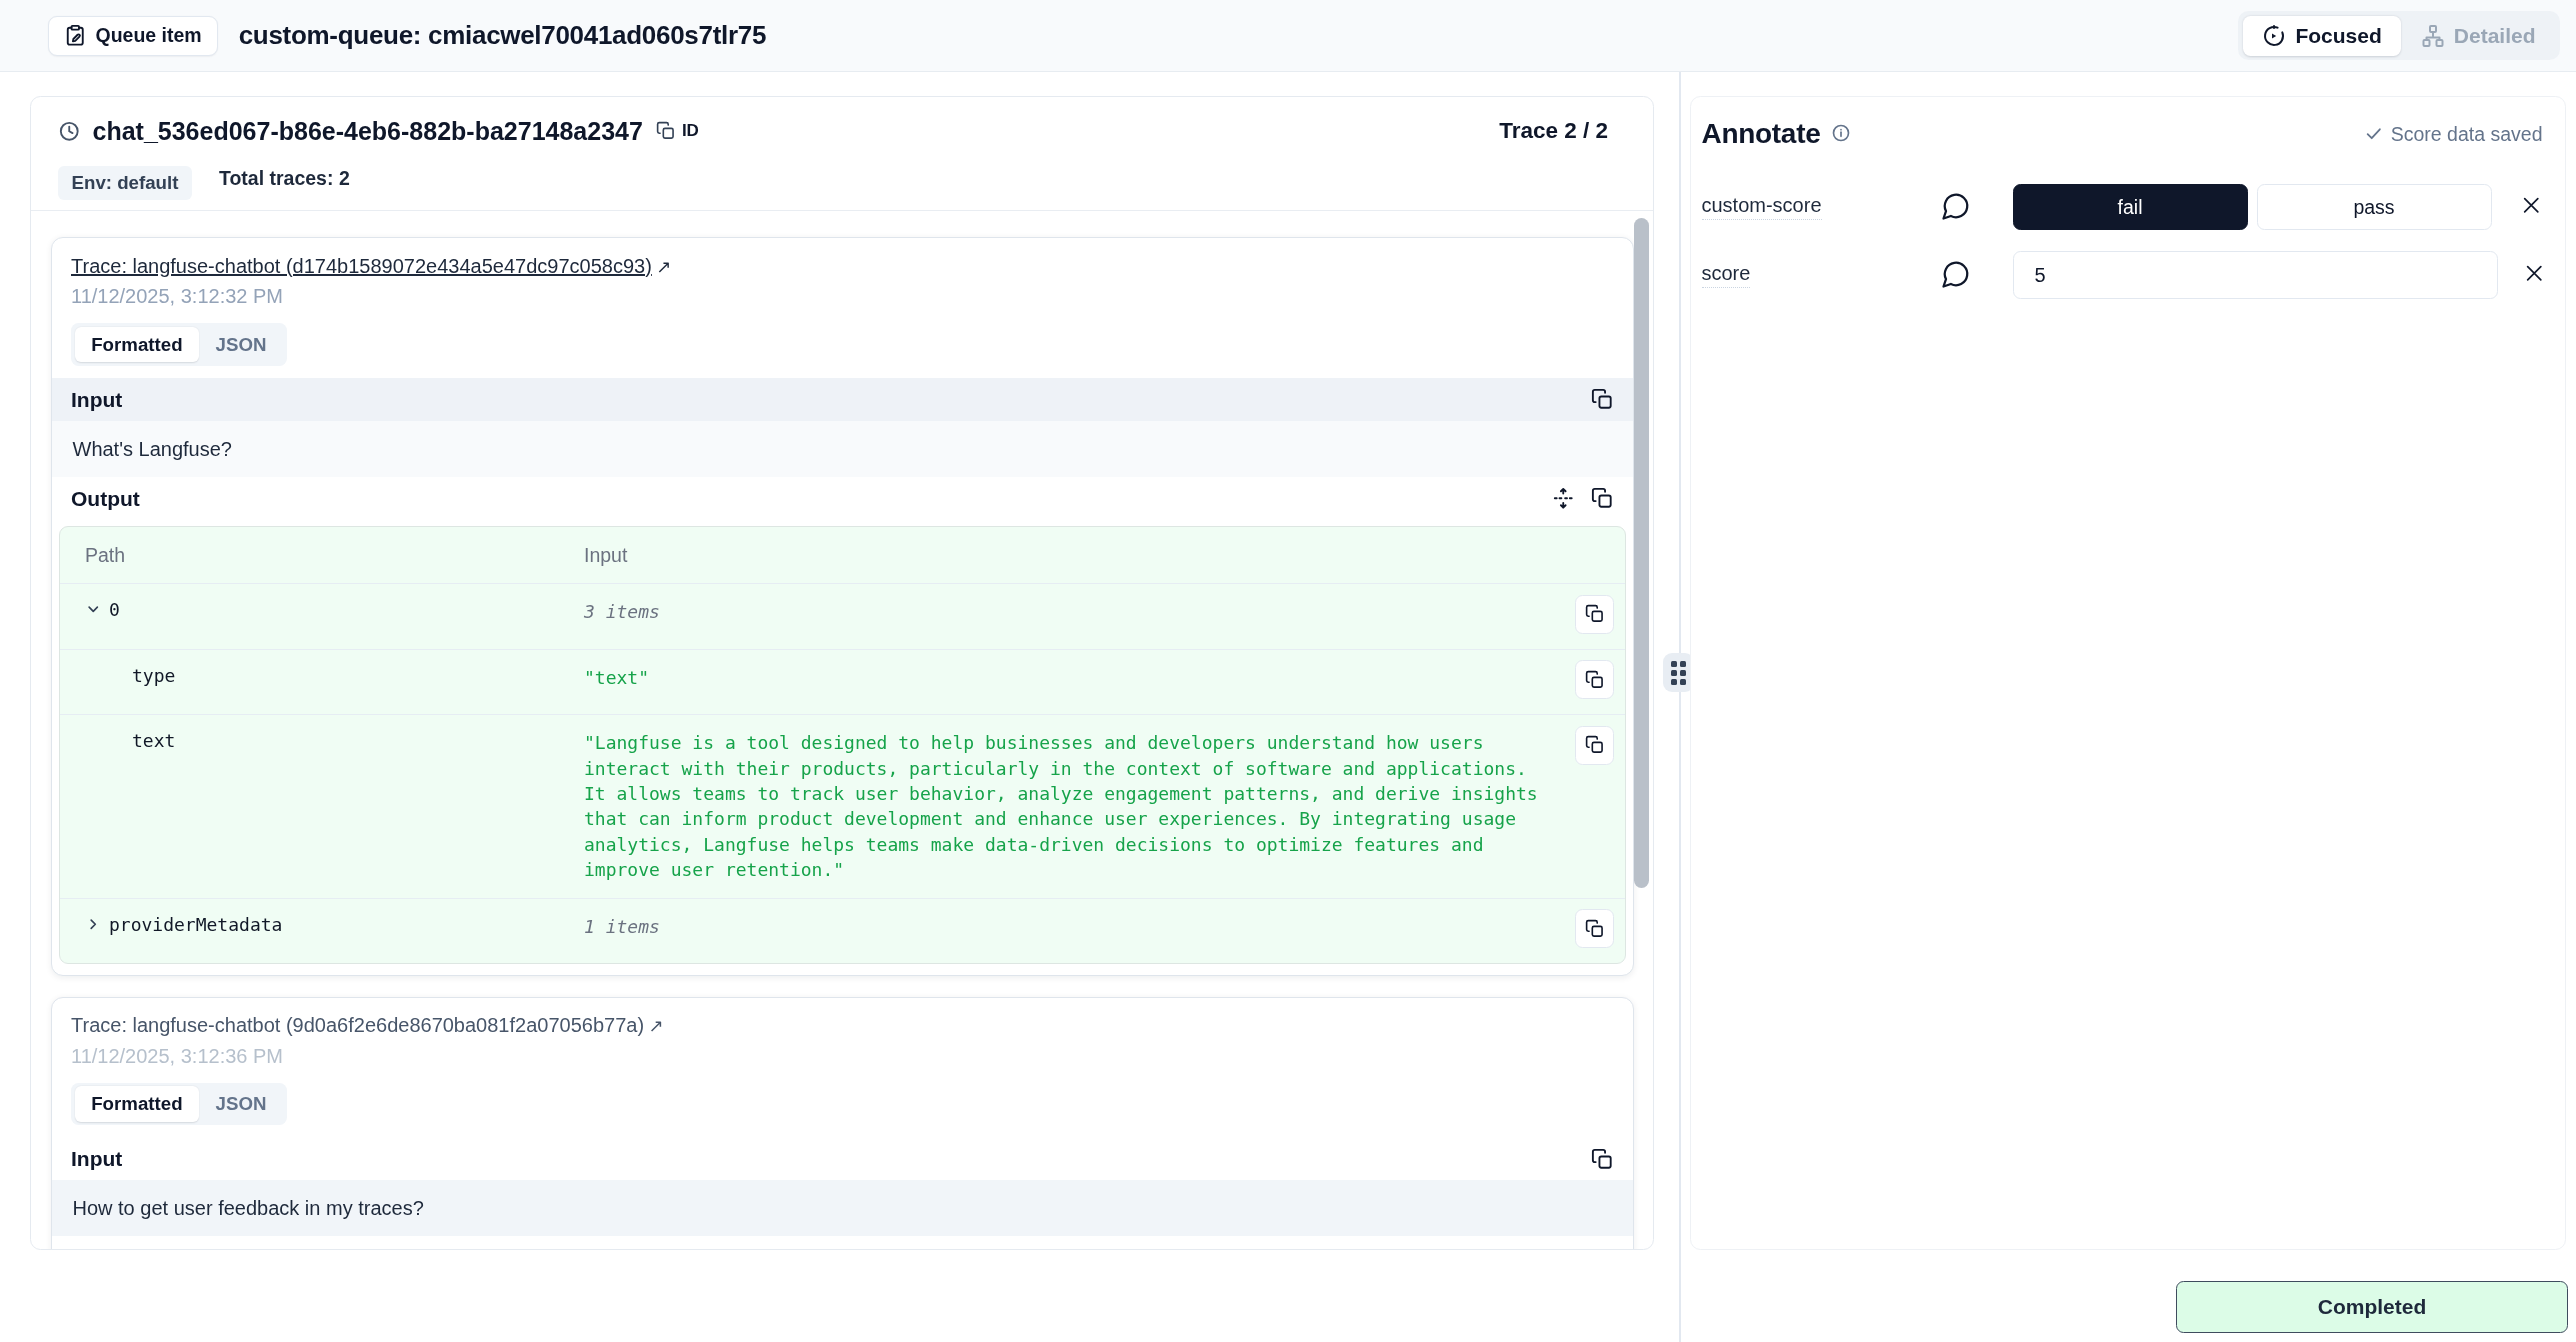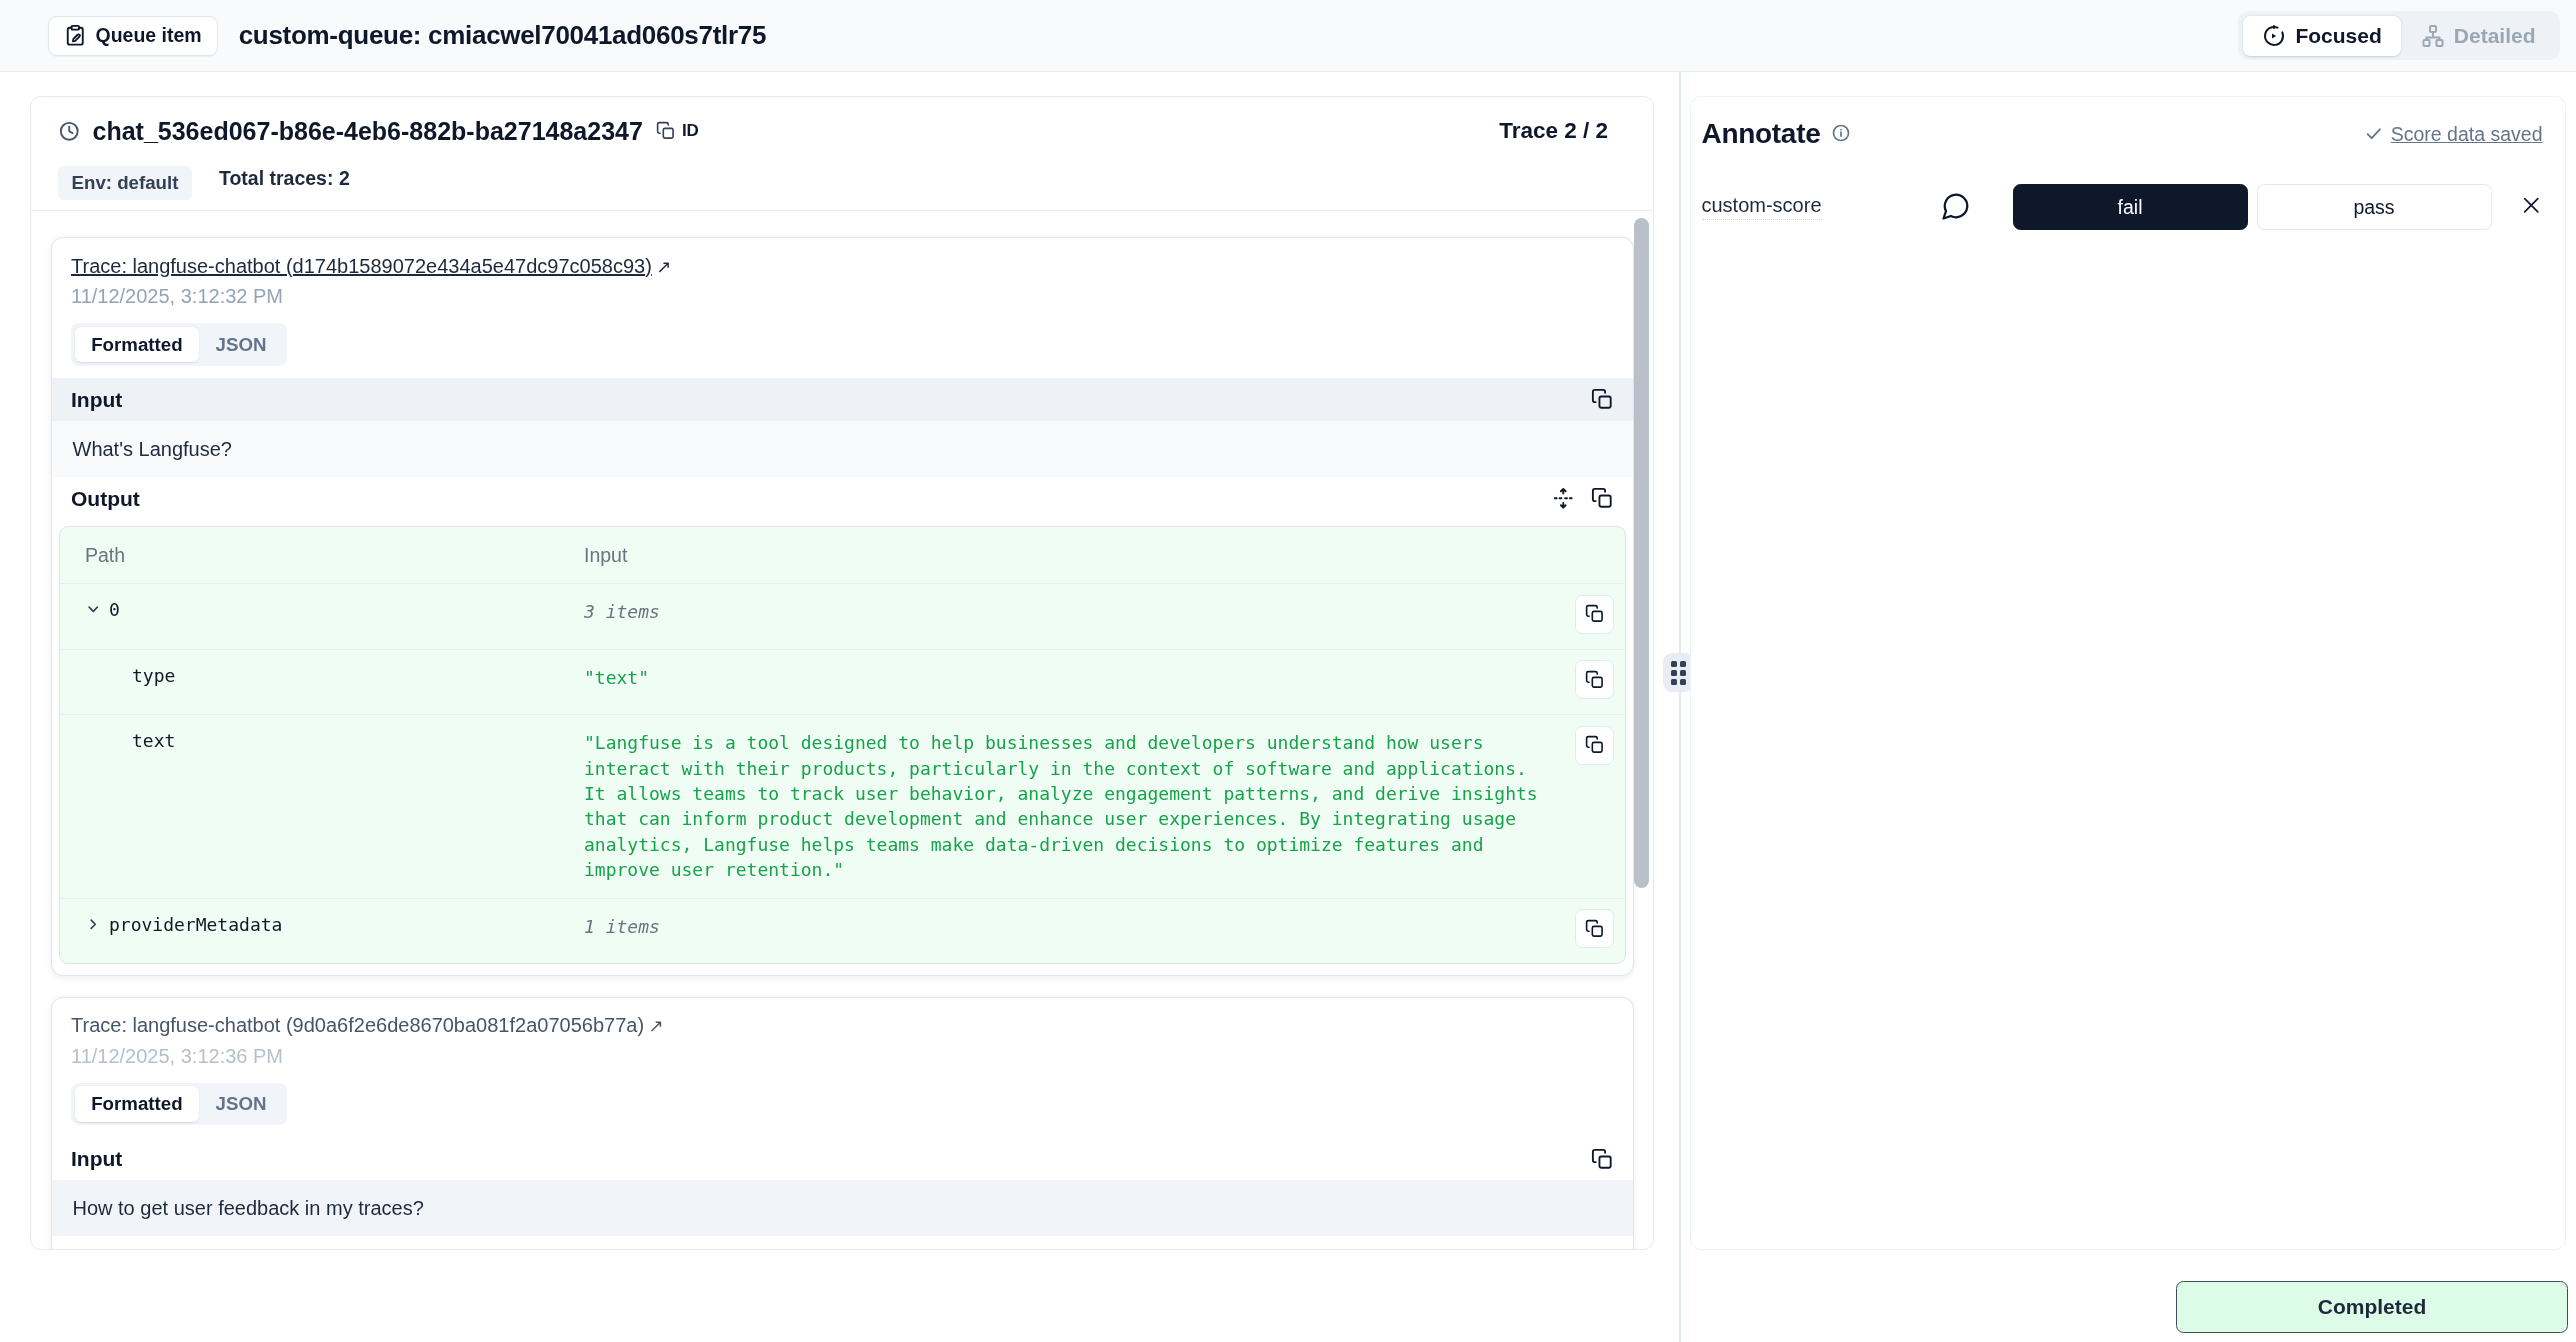--- a/index.html
+++ b/index.html
@@ -83,21 +83,21 @@
           display:grid; grid-template-columns:repeat(2,6px); grid-template-rows:repeat(3,6px); gap:3px; place-content:center; cursor:col-resize; }
   .grip i { background:#334155; border-radius:1.5px; }
 
   
   .right-panel { position:absolute; left:1690px; top:96px; width:876px; height:1154px; background:#fff;
                  border:1.5px solid #eef1f5; border-radius:10.5px; padding:21px 22.5px 0 10.5px; }
   .ap-head { display:flex; align-items:center; }
   .ap-title { font-size:28px; font-weight:700; color:#0f172a; letter-spacing:-0.3px; }
   .info-ic { margin-left:10.5px; color:#64748b; }
   .info-ic svg { width:20px; height:20px; }
-  .save-status { margin-left:auto; display:flex; align-items:center; gap:7.5px; color:#64748b; font-size:19.5px;text-decoration:underline; }
+  .save-status { margin-left:auto; display:flex; align-items:center; gap:7.5px; color:#64748b; font-size:19.5px; }
   .save-status svg { width:19.5px; height:19.5px; }
   .score-row { display:grid; grid-template-columns:239px 72px 1fr 48px; align-items:center; margin-top:34px; }
   .score-row.num { margin-top:21px; }
   .score-label { font-size:20px; color:#1e293b; justify-self:start; border-bottom:1.5px dotted #cbd5e1; padding-bottom:2.2px; }
   .bubble-btn { background:none; border:none; cursor:pointer; color:#0f172a; justify-self:start; }
   .bubble-btn svg { width:30px; height:30px; }
   .opts { display:flex; gap:9px; }
   .opt { width:235px; height:46px; border-radius:7.5px; font-size:19.5px; cursor:pointer; }
   .opt.sel { background:#0f172a; color:#fff; border:1.5px solid #0f172a; }
   .opt.unsel { background:#fff; color:#0f172a; border:1.5px solid #e2e8f0; }
@@ -345,18 +345,34 @@
         <button class="opt sel">fail</button>
         <button class="opt unsel">pass</button>
       </span>
       <button class="x-btn">
         <svg viewBox="0 0 24 24" fill="none" stroke="currentColor" stroke-width="1.8" stroke-linecap="round">
             <path d="M5 5l14 14M19 5L5 19"></path>
           </svg>
       </button>
     </div>
 
+    <div class="score-row num">
+      <span class="score-label">score</span>
+      <button class="bubble-btn">
+        <svg viewBox="0 0 24 24" fill="none" stroke="currentColor" stroke-width="1.8" stroke-linejoin="round">
+            <path d="M7.9 20A9 9 0 1 0 4 16.1L2 22Z"></path>
+          </svg>
+      </button>
+      <span>
+        <input class="score-input" value="5" style="">
+      </span>
+      <button class="x-btn">
+        <svg viewBox="0 0 24 24" fill="none" stroke="currentColor" stroke-width="1.8" stroke-linecap="round">
+            <path d="M5 5l14 14M19 5L5 19"></path>
+          </svg>
+      </button>
+    </div>
   </section>
 
   <button class="completed">Completed</button>
 
 </div>
 
 
 </body></html>

